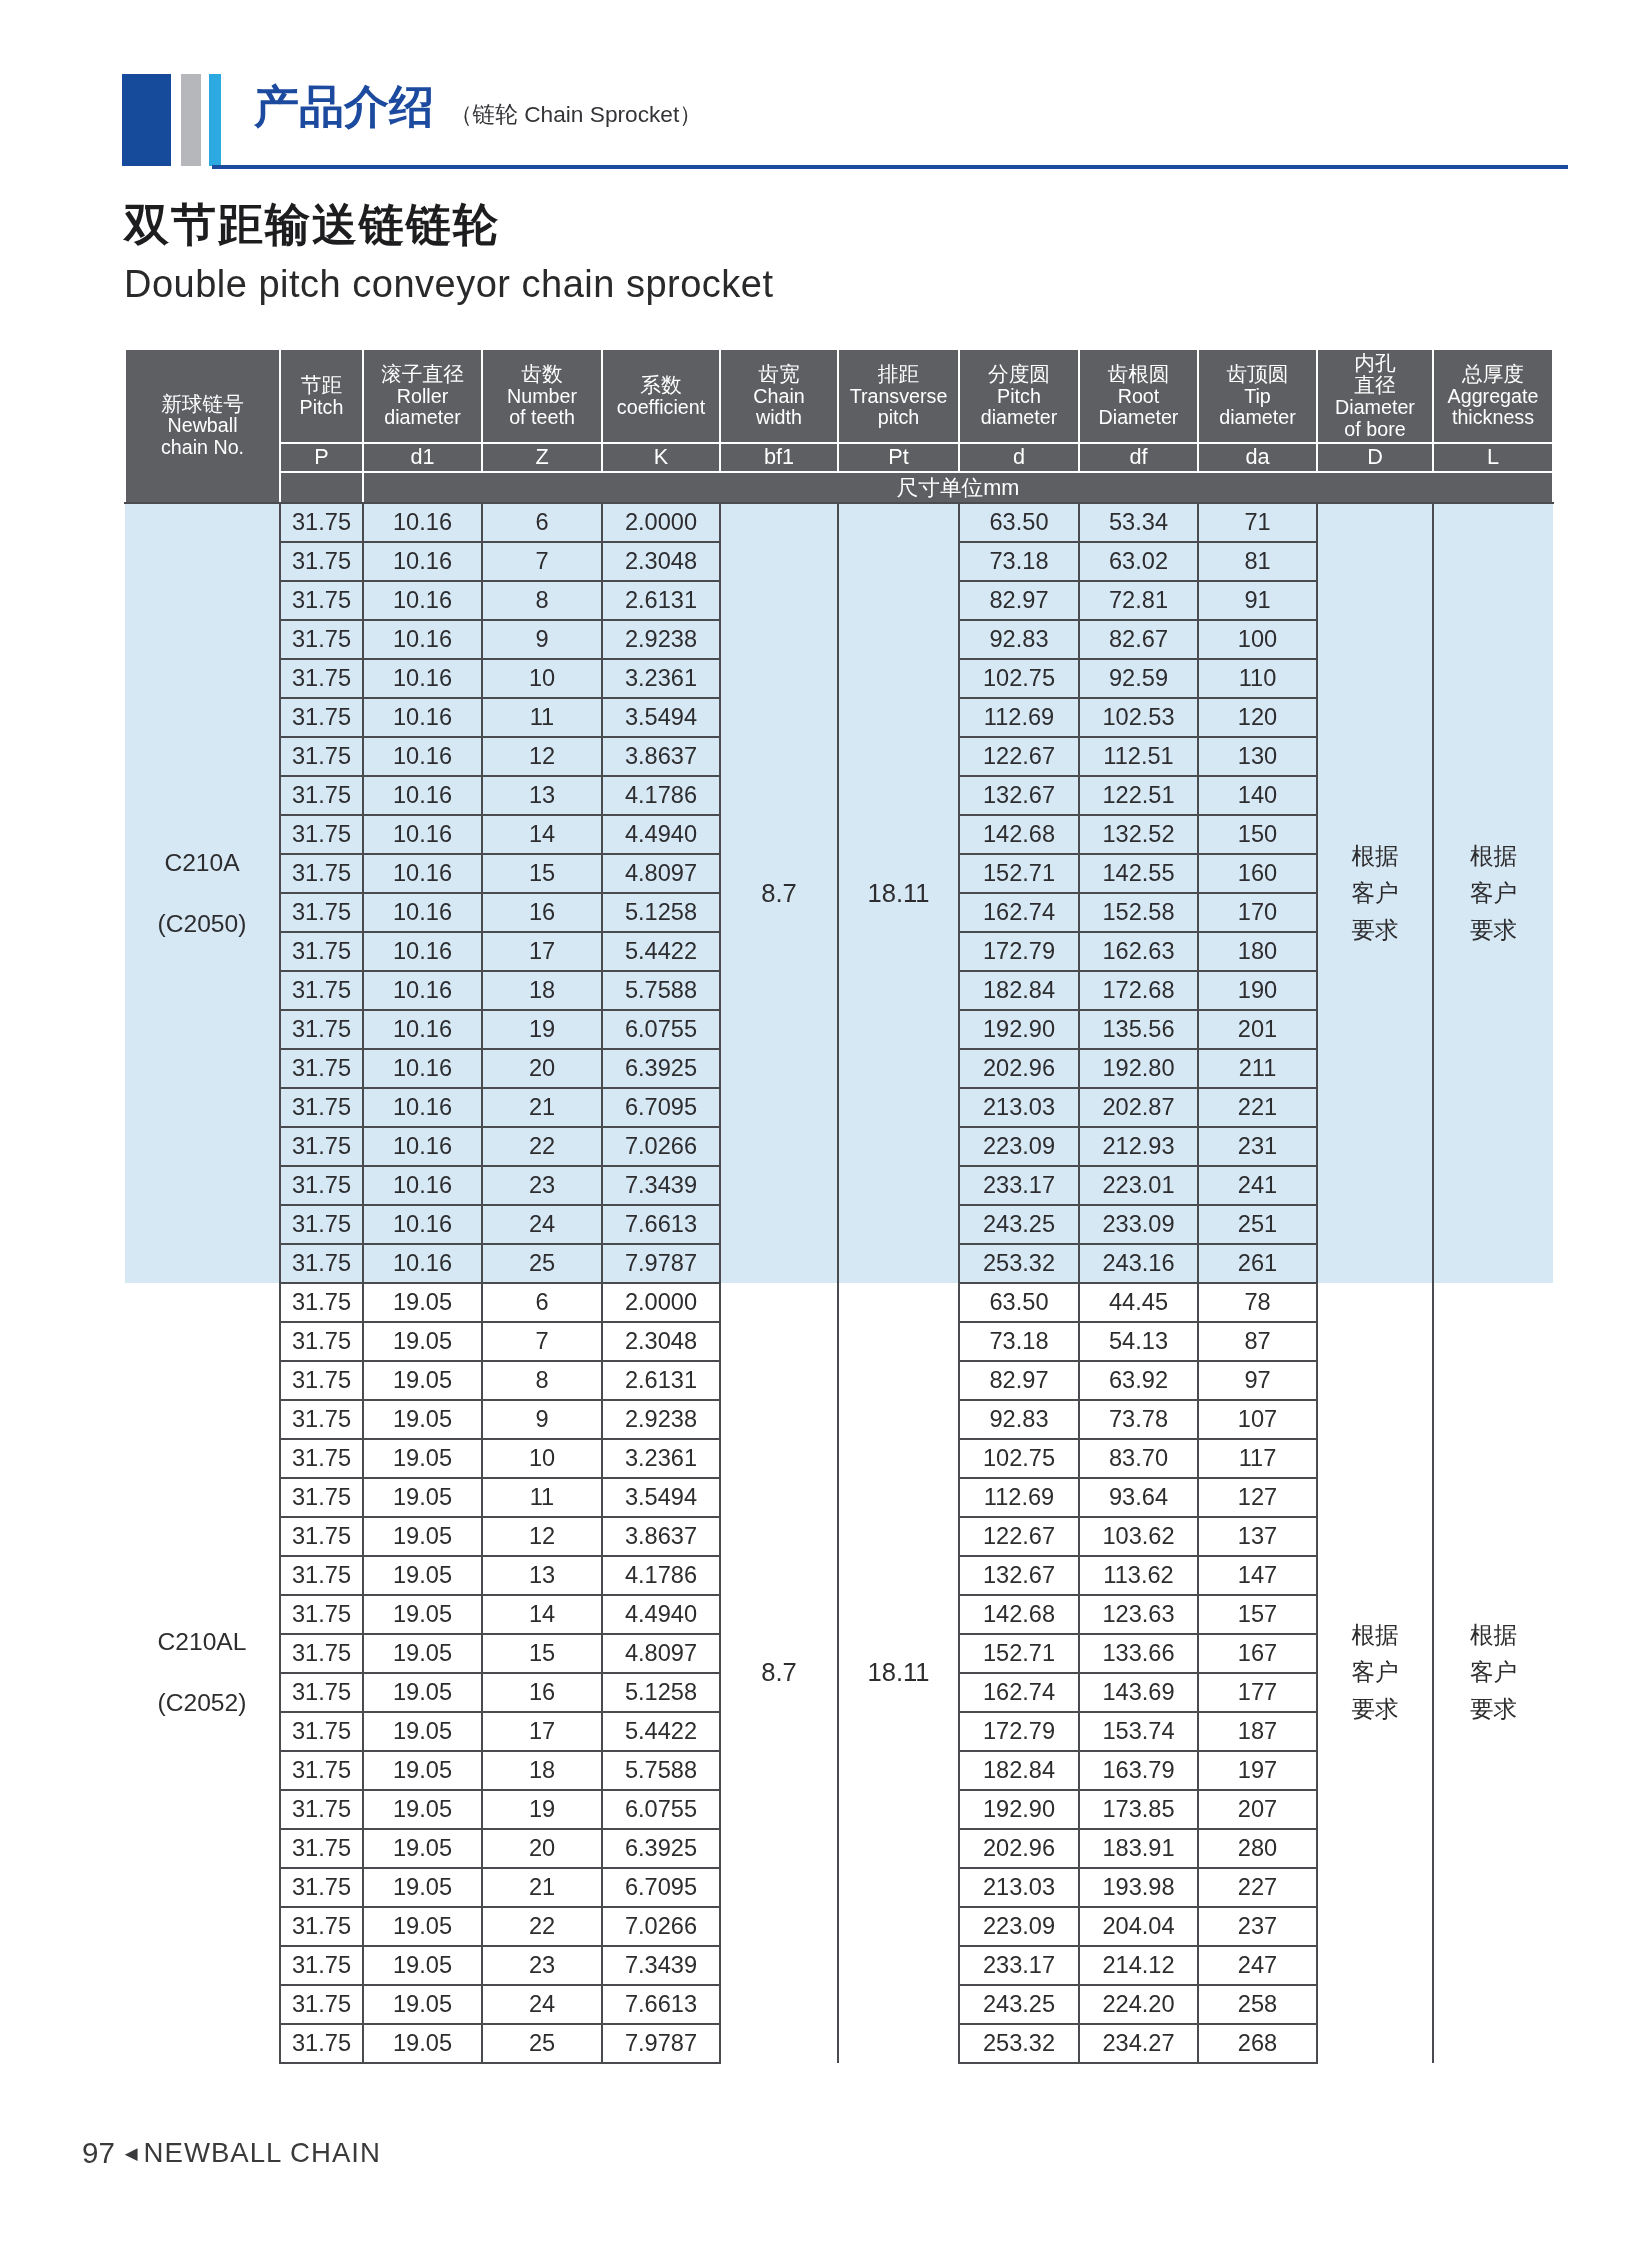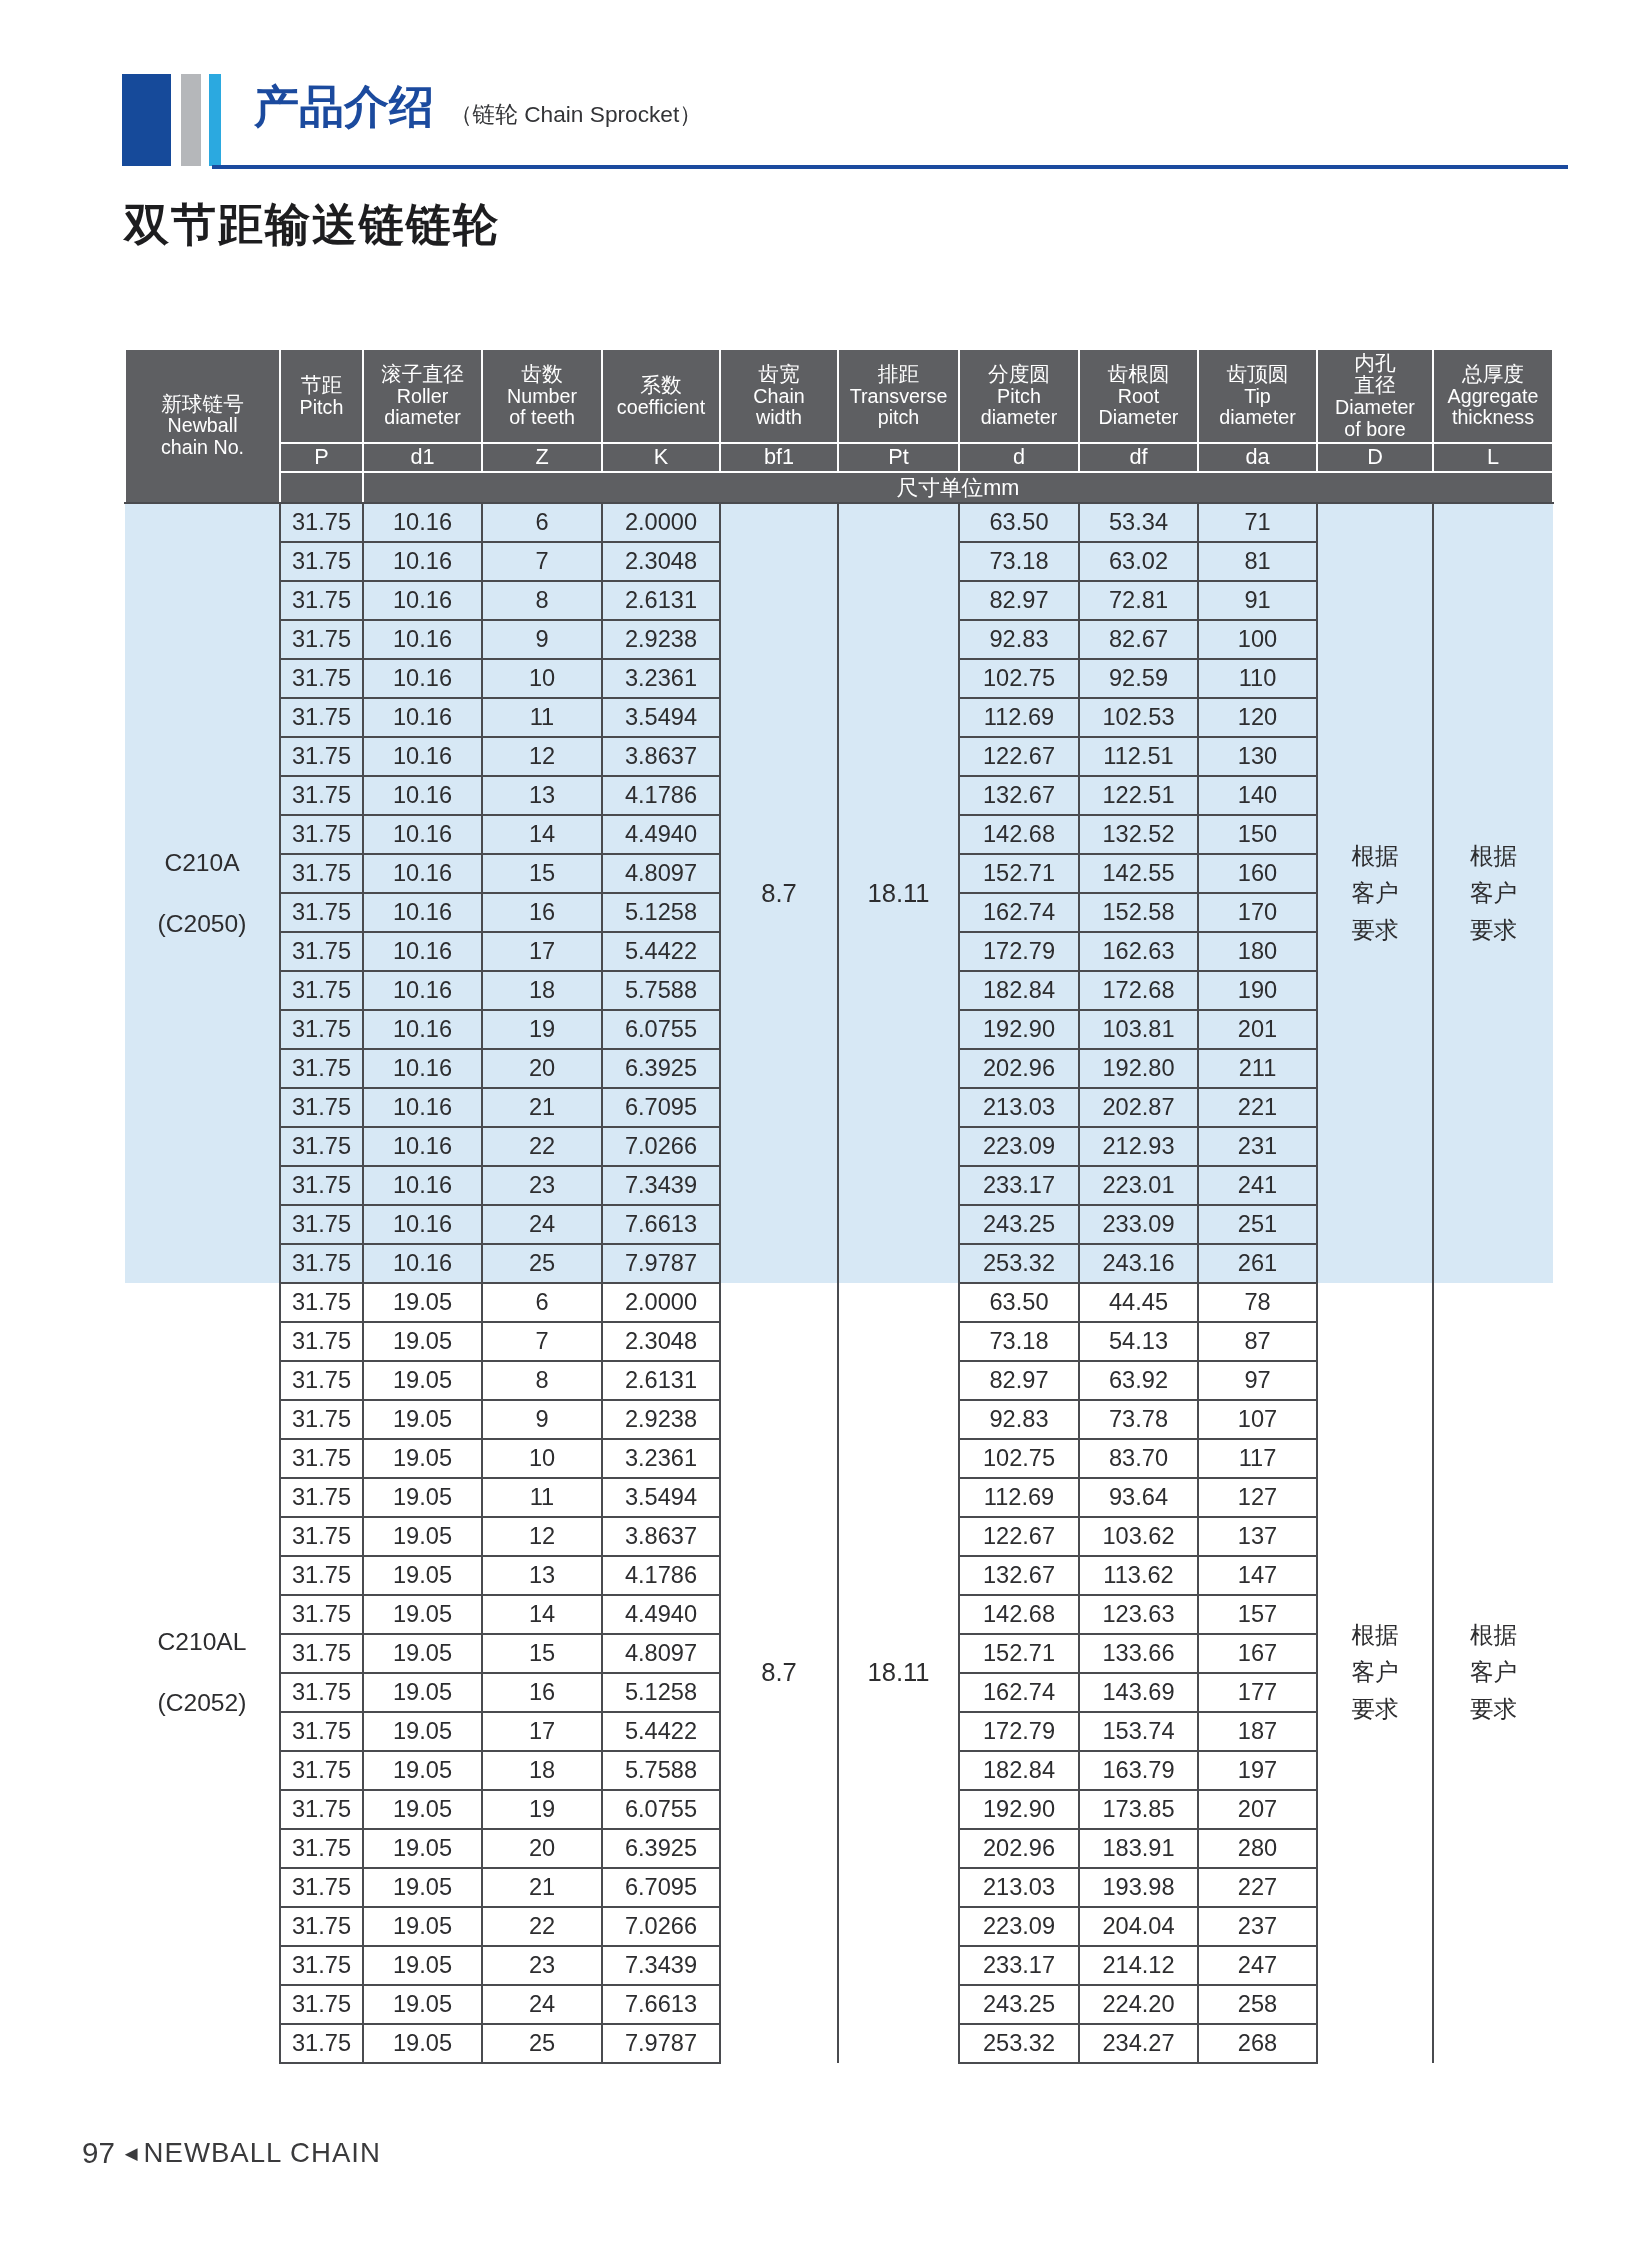--- a/index.html
+++ b/index.html
@@ -89,20 +89,21 @@
     <div class="header-text">
       <div class="ht-zh-row">
         <span class="ht-zh">产品介绍</span><span class="ht-sub">（链轮 Chain Sprocket）</span>
       </div>
     </div>
     <div class="header-rule"></div>
   </header>
 
   <section class="title-block">
     <h1>双节距输送链链轮</h1>
+    <h2>Double pitch conveyor chain sprocket</h2>
   </section>
 
   <div class="table-wrap">
     <table id="spec-table">
         <colgroup>
           <col style="width: 155px;">
           <col style="width: 83px;">
           <col style="width: 119px;">
           <col style="width: 120px;">
           <col style="width: 118px;">
@@ -327,21 +328,21 @@
             <td>182.84</td>
             <td>172.68</td>
             <td>190</td>
           </tr>
           <tr class="sec0">
             <td>31.75</td>
             <td>10.16</td>
             <td>19</td>
             <td>6.0755</td>
             <td>192.90</td>
-            <td>103.81</td>
+            <td>135.56</td>
             <td>201</td>
           </tr>
           <tr class="sec0">
             <td>31.75</td>
             <td>10.16</td>
             <td>20</td>
             <td>6.3925</td>
             <td>202.96</td>
             <td>192.80</td>
             <td>211</td>

